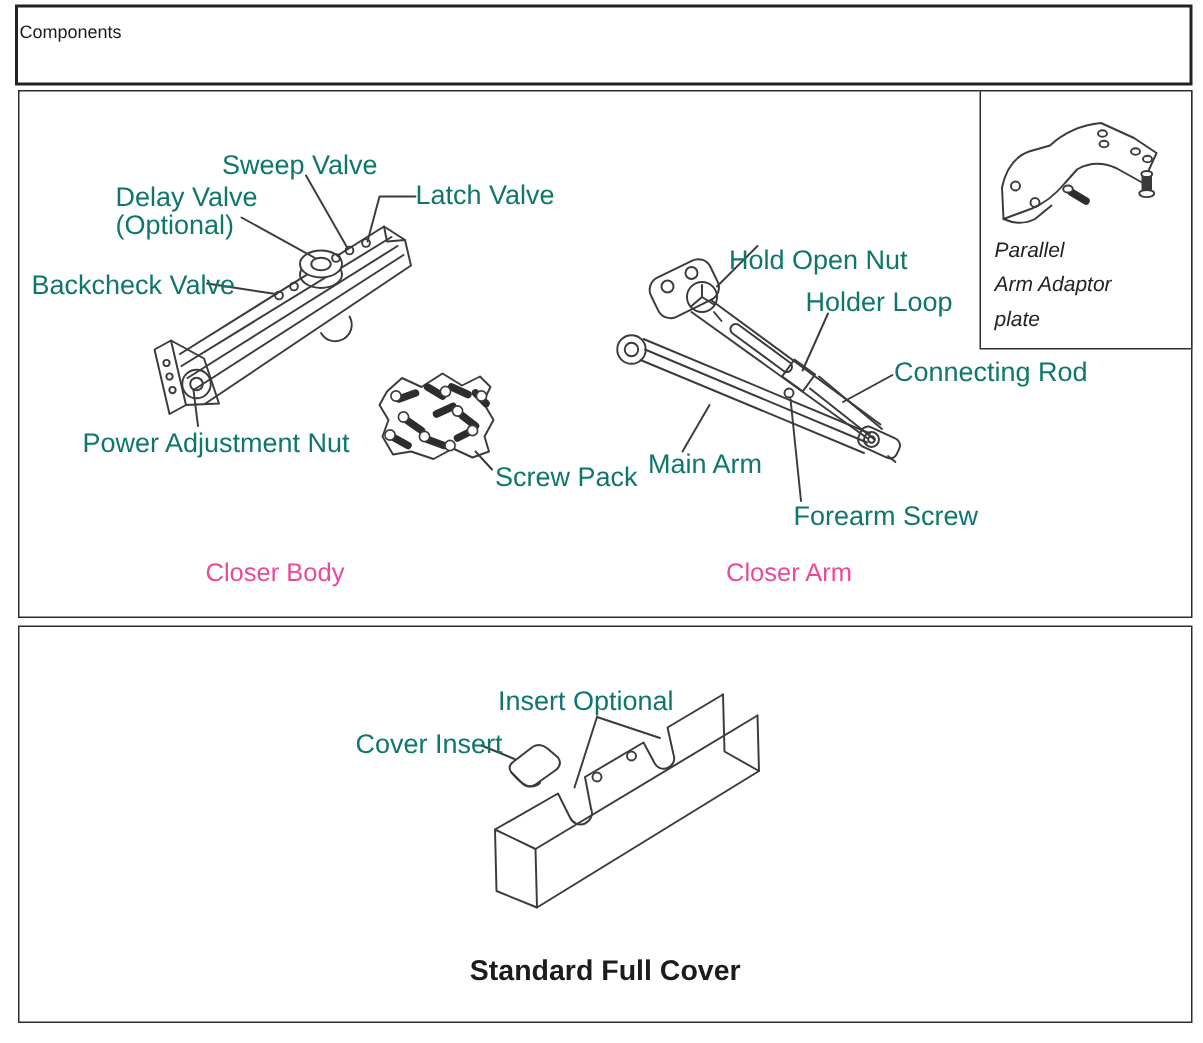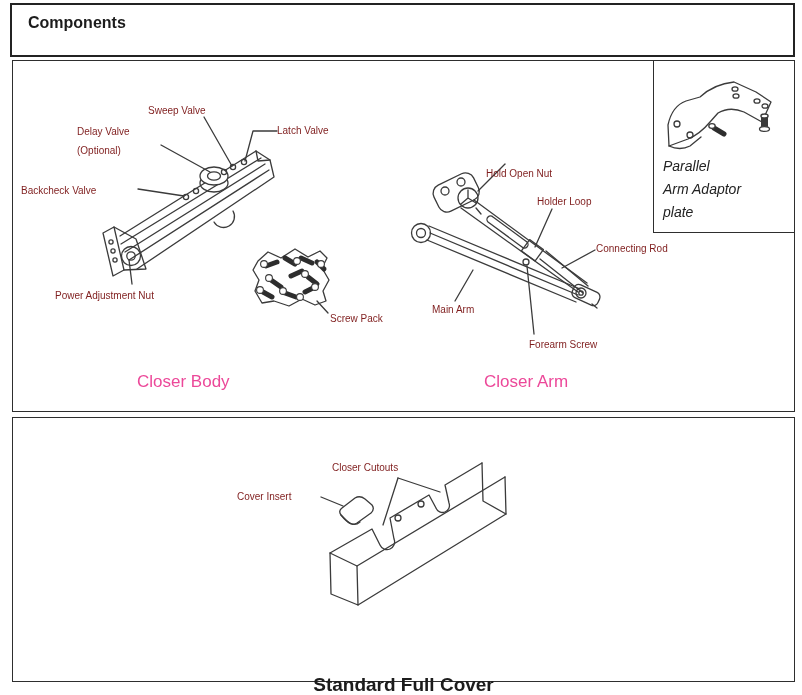--- a/index.html
+++ b/index.html
@@ -4,28 +4,28 @@
 <style>
   html,body{margin:0;padding:0;background:#fff;}
   #stage{position:relative;width:802px;height:695px;background:#fff;
          font-family:"Liberation Sans","DejaVu Sans",sans-serif;color:#222;overflow:hidden;}
   .box{position:absolute;background:#fff;box-sizing:border-box;}
   #title-box{left:10px;top:3px;width:785px;height:54px;border:2px solid #232323;}
   #upper-panel{left:12px;top:60px;width:783px;height:352px;border:1.5px solid #2e2e2e;}
   #lower-panel{left:12px;top:417px;width:783px;height:265px;border:1.5px solid #2e2e2e;}
   #adaptor-box{left:653px;top:60px;width:142px;height:173px;border:1.5px solid #2e2e2e;z-index:2;}
   #art{position:absolute;left:0;top:0;z-index:3;pointer-events:none;}
-  .label{position:absolute;z-index:4;font-size:10px;line-height:19px;white-space:nowrap;color:#7f1d1d;}
+  .label{position:absolute;z-index:4;font-size:18px;line-height:19px;white-space:nowrap;color:#0f766e;}
   .multiline{white-space:pre-line;}
   .caption{position:absolute;z-index:4;font-size:17px;color:#ec4899;white-space:nowrap;}
-  #page-title{position:absolute;left:28px;top:14px;z-index:4;font-size:16px;font-weight:bold;color:#1c1c1c;}
+  #page-title{position:absolute;left:13px;top:14px;z-index:4;font-size:12px;font-weight:normal;color:#1c1c1c;}
   #adaptor-label{position:absolute;left:663px;top:155px;z-index:4;font-size:14px;line-height:23px;
                  color:#232323;white-space:pre-line;font-style:italic;}
   #cover-caption{position:absolute;left:12px;top:637px;width:783px;text-align:center;z-index:4;
-                 font-size:19px;font-weight:bold;color:#1c1c1c;margin-top:37px;}
+                 font-size:19px;font-weight:bold;color:#1c1c1c;}
 </style>
 </head>
 <body>
 
 <div id="stage">
 
   <div class="box" id="title-box"></div>
   <div class="box" id="upper-panel"></div>
   <div class="box" id="lower-panel"></div>
   <div class="box" id="adaptor-box"></div>
@@ -181,17 +181,17 @@
   <div class="label" style="left:537px;top:192px">Holder Loop</div>
   <div class="label" style="left:596px;top:239px">Connecting Rod</div>
   <div class="label" style="left:432px;top:300px">Main Arm</div>
   <div class="label" style="left:529px;top:335px">Forearm Screw</div>
   <div class="caption" style="left:484px;top:372px">Closer Arm</div>
 
   <div id="adaptor-label">Parallel
 Arm Adaptor
 plate</div>
 
-  <div class="label" style="left:332px;top:458px">Closer Cutouts</div>
+  <div class="label" style="left:332px;top:458px">Insert Optional</div>
   <div class="label" style="left:237px;top:487px">Cover Insert</div>
   <div id="cover-caption">Standard Full Cover</div>
 
 </div>
 
 </body></html>

